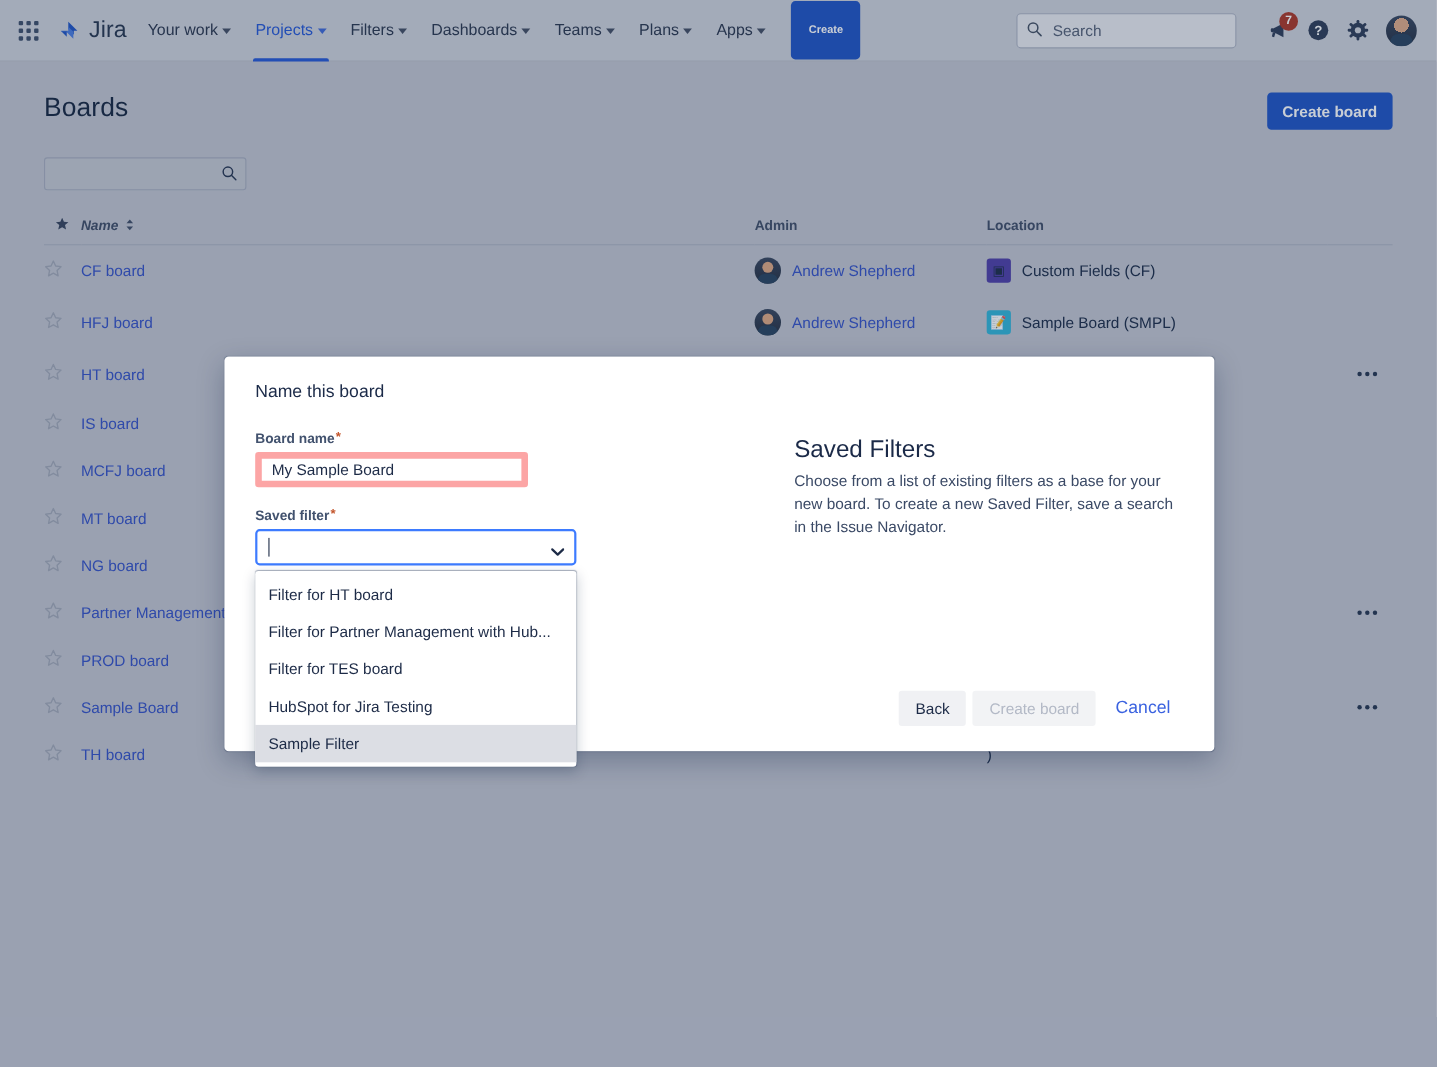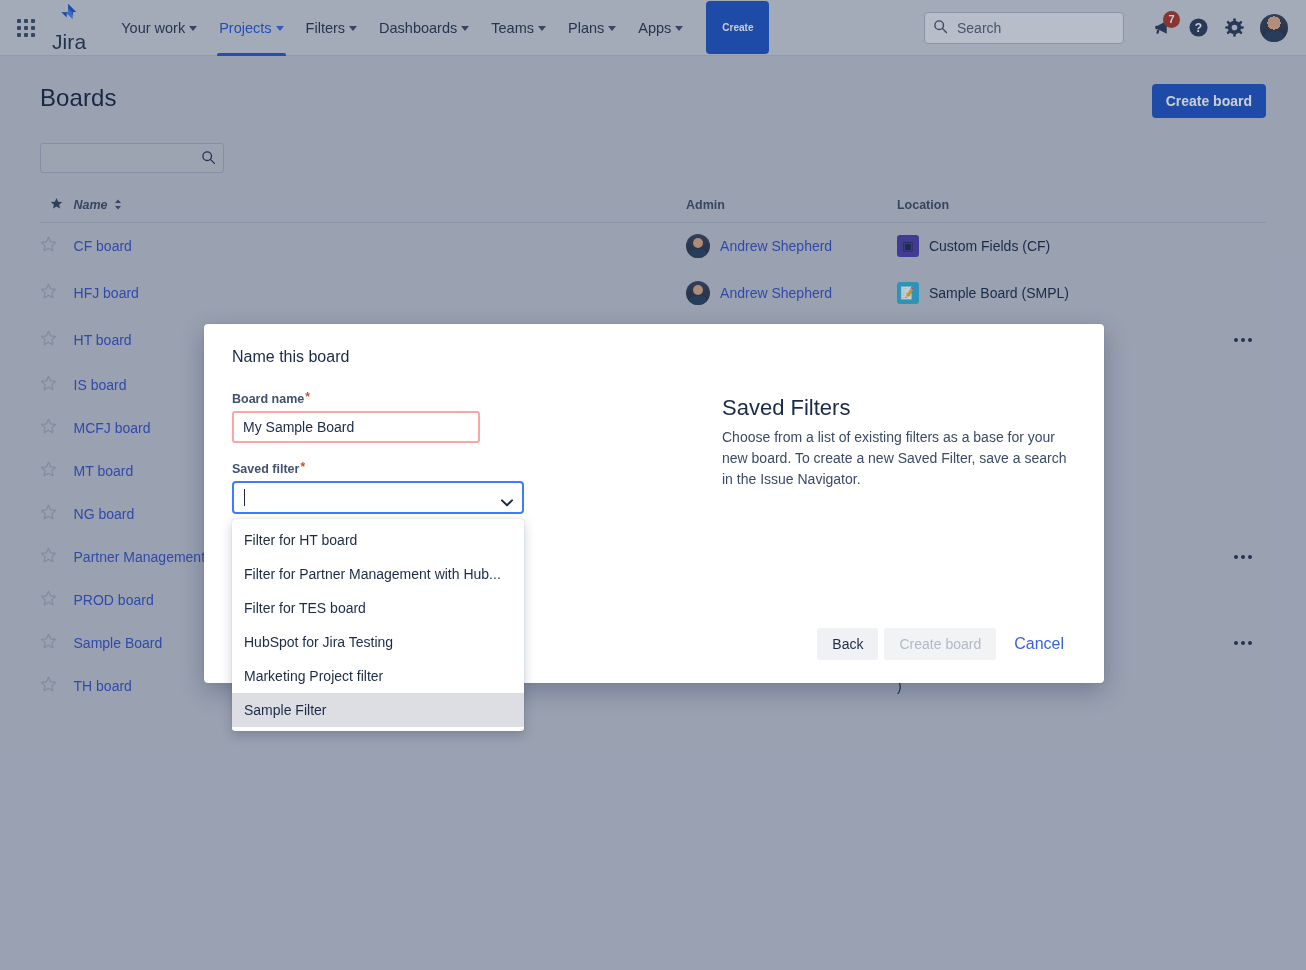--- a/index.html
+++ b/index.html
@@ -27,21 +27,21 @@
     background: #cfd2db;
     display: flex; align-items: center;
     padding: 0 14px;
     border-bottom: 1px solid #b9bdc9;
   }
   .apps-grid { width: 24px; height: 24px; display: grid;
     grid-template-columns: repeat(3,4px); grid-template-rows: repeat(3,4px);
     gap: 3px; justify-content: center; align-content: center; cursor: pointer;
     margin-right: 6px; }
   .apps-grid i { background: #42526e; border-radius: 1px; display: block; width: 4px; height: 4px; }
-  .jira-logo { display: flex; align-items: center; gap: 7px; margin: 0 24px 0 8px; cursor: pointer; flex-direction: column; }
+  .jira-logo { display: flex; align-items: center; gap: 7px; margin: 0 8px 0 8px; cursor: pointer; }
   .jira-logo svg { display: block; }
   .jira-word { font-size: 21px; color: #2b3a53; letter-spacing: .1px; font-weight: 400; }
 
   .nav-items { display: flex; align-items: center; height: 56px; }
   .nav-item {
     position: relative; height: 56px; display: flex; align-items: center; gap: 4px;
     padding: 0 11px; font-size: 14.5px; color: #2f3b52; cursor: pointer;
   }
   .nav-item.active { color: #2a5bd7; }
   .nav-item.active::after {
@@ -143,21 +143,21 @@
     box-shadow: 0 8px 24px rgba(9,30,66,.28), 0 0 1px rgba(9,30,66,.3);
     padding: 24px 28px;
   }
   .modal-title { font-size: 16px; color: #1b2a48; font-weight: 500; margin-bottom: 26px; }
   .modal-cols { display: flex; gap: 20px; }
   .modal-left { width: 470px; position: relative; }
   .modal-right { width: 352px; padding-top: 3px; }
   .field-label { font-size: 12.5px; font-weight: 700; color: #42526e; margin-bottom: 5px; }
   .req { color: #c3552c; font-size: 12px; position: relative; top: -2px; margin-left: 1px; }
   .text-input {
-    width: 248px; height: 32px; border: 2px solid #fca5a5; border-radius: 3px;
+    width: 248px; height: 32px; border: 6px solid #fca5a5; border-radius: 3px;
     background: #fff; padding: 0 9px; font-size: 14px; color: #1d2b47;
     font-family: inherit; outline: none;
   }
   .field-gap { height: 19px; }
   .select-shell { position: relative; width: 292px; }
   .select-box {
     width: 292px; height: 33px; border: 2px solid #3d7bff; border-radius: 4px;
     background: #fff; display: flex; align-items: center; padding: 0 10px; cursor: text;
   }
   .caret-blink {
@@ -567,21 +567,20 @@
             <svg width="12" height="8" viewBox="0 0 12 8">
               <path d="M1 1.4 L6 6.2 L11 1.4" fill="none" stroke="#1d2b47" stroke-width="2" stroke-linecap="round" stroke-linejoin="round"></path>
             </svg>
           </span>
 
           <div class="dropdown" id="filter-dropdown">
               <div class="dd-item">Filter for HT board</div>
               <div class="dd-item">Filter for Partner Management with Hub...</div>
               <div class="dd-item">Filter for TES board</div>
               <div class="dd-item">HubSpot for Jira Testing</div>
-              <div class="dd-item">Marketing Project filter</div>
               <div class="dd-item selected">Sample Filter</div>
             </div>
         </div>
 
         <div class="loc-hint">place where this board will live</div>
       </div>
 
       <div class="modal-right">
         <h3>Saved Filters</h3>
         <p>Choose from a list of existing filters as a base for your new board. To create a new Saved Filter, save a search in the Issue Navigator.</p>

